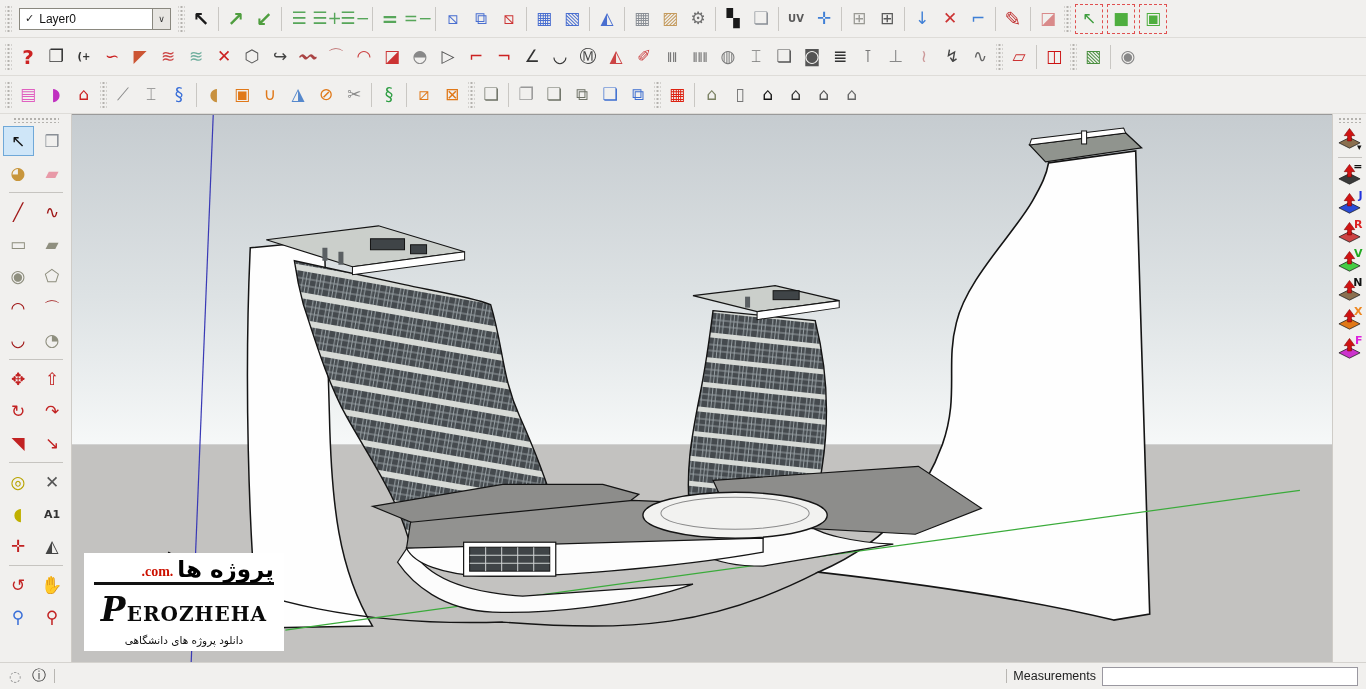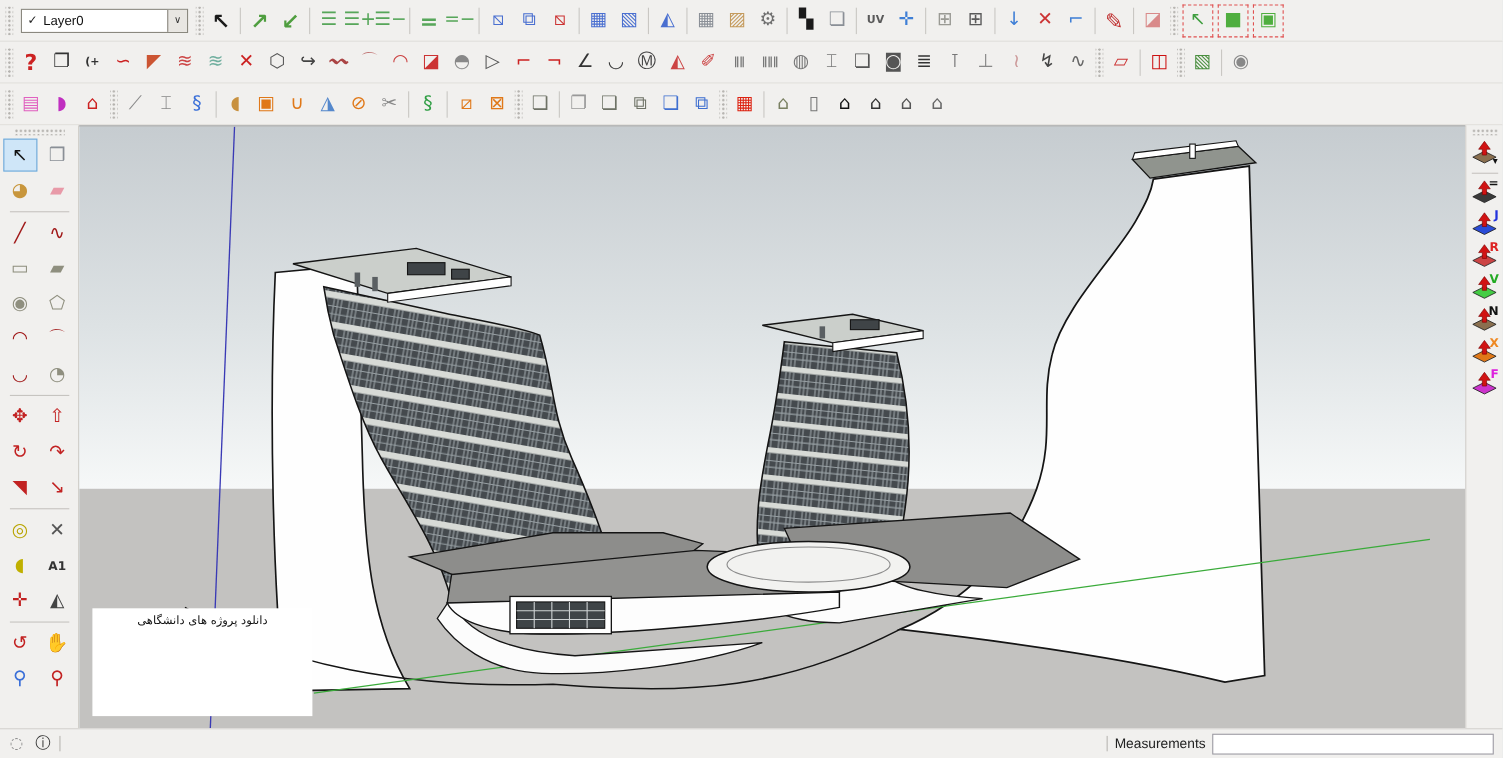--- a/index.html
+++ b/index.html
@@ -571,20 +571,25 @@
 
         <rect x="391" y="428" width="92" height="34" fill="#ffffff" stroke="#141414" stroke-width="1.2"></rect>
         <rect x="397" y="433" width="80" height="24" fill="#3f4447" stroke="#141414"></rect>
         <path d="M397,441 h80 M397,449 h80 M413,433 v24 M429,433 v24 M445,433 v24 M461,433 v24" stroke="#cfd3d4" stroke-width="1"></path>
 
         <ellipse cx="662" cy="401" rx="92" ry="23" fill="#f2f2f0" stroke="#141414" stroke-width="1.4"></ellipse>
         <ellipse cx="662" cy="399" rx="74" ry="16" fill="none" stroke="#8a8a8a" stroke-width="1"></ellipse>
       </svg>
 
       <div class="watermark">
+        <div class="wm-line1">
+          <span class="wm-domain">.com.</span>
+          <span class="wm-title">پروژه ها</span>
+        </div>
+        <div class="wm-brand">PEROZHEHA</div>
         <div class="wm-sub">دانلود پروژه های دانشگاهی</div>
       </div>
     </div>
 
     <div class="rtb">
       <div class="hgrip" style="width:24px"></div>
       <div class="rtools">
           <button class="rtool dd">
           <svg viewBox="0 0 26 26">
             <polygon points="13,11 24,16.5 13,22 2,16.5" stroke="#222" stroke-width="0.8" style="fill: rgb(138, 111, 79);"></polygon>

